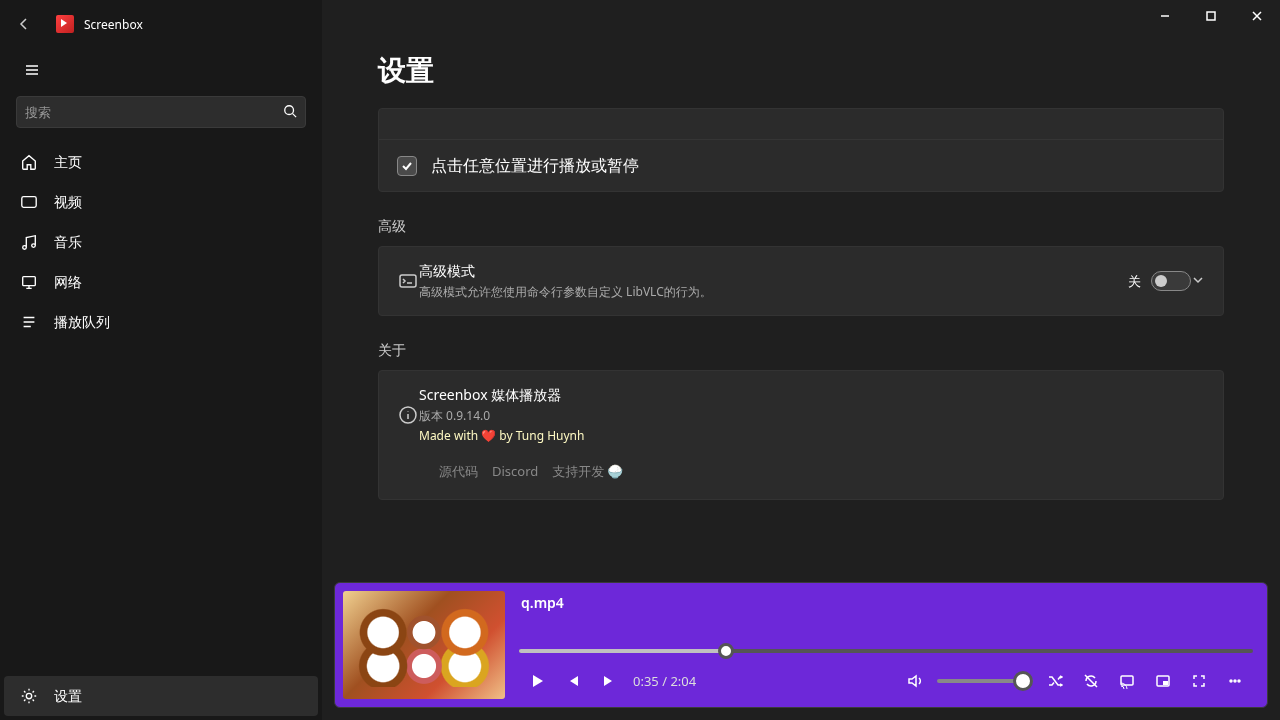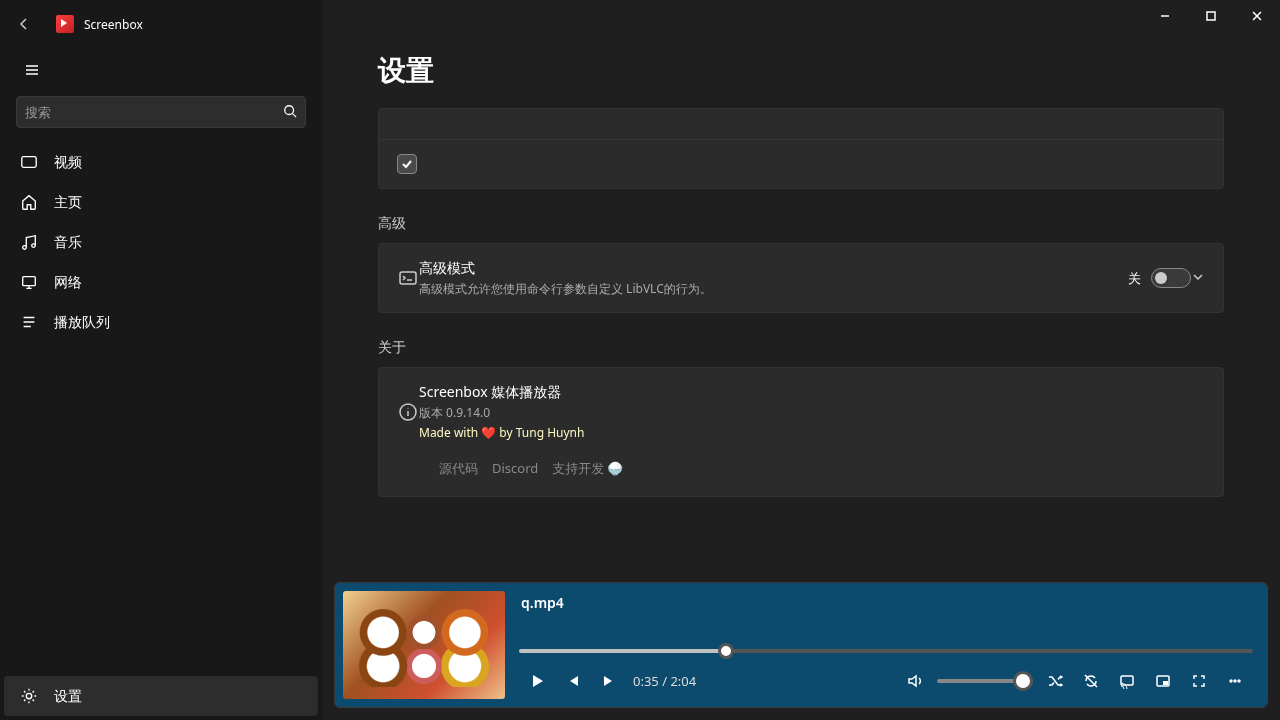--- a/index.html
+++ b/index.html
@@ -187,21 +187,21 @@
   gap: 14px;
 }
 .about-links a {
   color: #888888;
   font-size: 13px;
   text-decoration: none;
 }
 
 .player-bar {
   margin: 0 12px 12px 12px;
-  background: #0c4a6e;
+  background: #6d28d9;
   border: 1px solid #3a3a3a;
   border-radius: 6px;
   display: flex;
   padding: 8px;
   gap: 14px;
 }
 .thumbnail {
   width: 162px; height: 108px;
   background: linear-gradient(135deg, #f0d090, #a05020 40%, #d05030 70%, #f0c088);
   border-radius: 3px;
@@ -303,29 +303,29 @@
         <svg width="14" height="14" viewBox="0 0 16 16">
             <circle cx="7" cy="7" r="5"></circle>
             <path d="M11 11l4 4"></path>
           </svg>
       </span>
     </div>
   </div>
   <div class="nav-list">
     <div class="nav-item">
       <svg viewBox="0 0 20 20">
-          <rect x="2" y="4" width="16" height="12" rx="2"></rect>
-        </svg>
-      <span>视频</span>
+          <path d="M3 9l7-6 7 6v8a1 1 0 01-1 1h-4v-5H8v5H4a1 1 0 01-1-1z"></path>
+        </svg>
+      <span>主页</span>
     </div>
     <div class="nav-item">
       <svg viewBox="0 0 20 20">
-          <path d="M3 9l7-6 7 6v8a1 1 0 01-1 1h-4v-5H8v5H4a1 1 0 01-1-1z"></path>
-        </svg>
-      <span>主页</span>
+          <rect x="2" y="4" width="16" height="12" rx="2"></rect>
+        </svg>
+      <span>视频</span>
     </div>
     <div class="nav-item">
       <svg viewBox="0 0 20 20">
           <path d="M7 16a2 2 0 11-4 0 2 2 0 014 0zM17 14a2 2 0 11-4 0 2 2 0 014 0zM7 16V5l10-2v11"></path>
         </svg>
       <span>音乐</span>
     </div>
     <div class="nav-item">
       <svg viewBox="0 0 20 20">
           <rect x="3" y="4" width="14" height="10" rx="1"></rect>
@@ -374,20 +374,21 @@
 
   <div class="content">
     <div class="setting-card">
       <div class="setting-row" style="border-top:none; padding-top:4px; padding-bottom:4px;">&nbsp;</div>
       <div class="setting-row">
         <div class="checkbox">
           <svg width="12" height="12" viewBox="0 0 12 12">
               <path d="M2 6l3 3 5-6" stroke="#fff" stroke-width="2"></path>
             </svg>
         </div>
+        <span>点击任意位置进行播放或暂停</span>
       </div>
     </div>
 
     <div class="section-header">高级</div>
 
     <div class="setting-card">
       <div class="card-row">
         <div class="card-icon">
           <svg width="20" height="20" viewBox="0 0 20 20">
               <rect x="2" y="4" width="16" height="12" rx="2"></rect>

